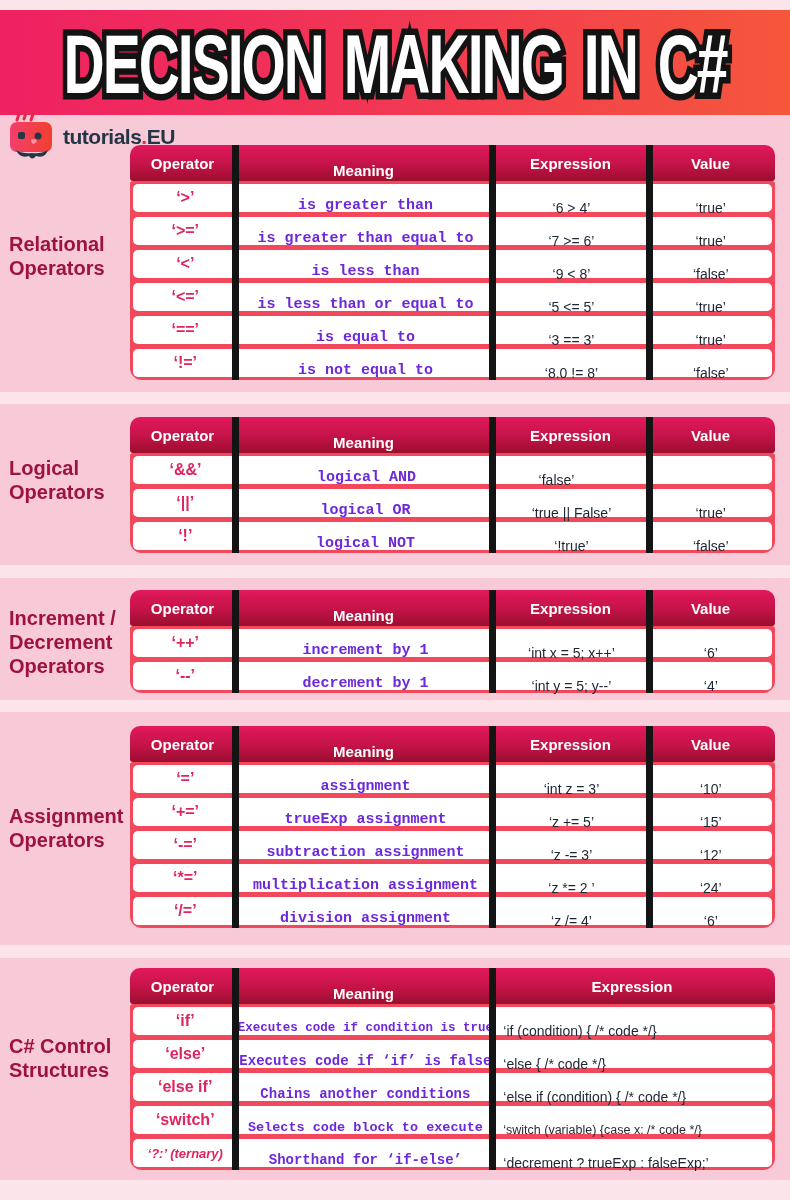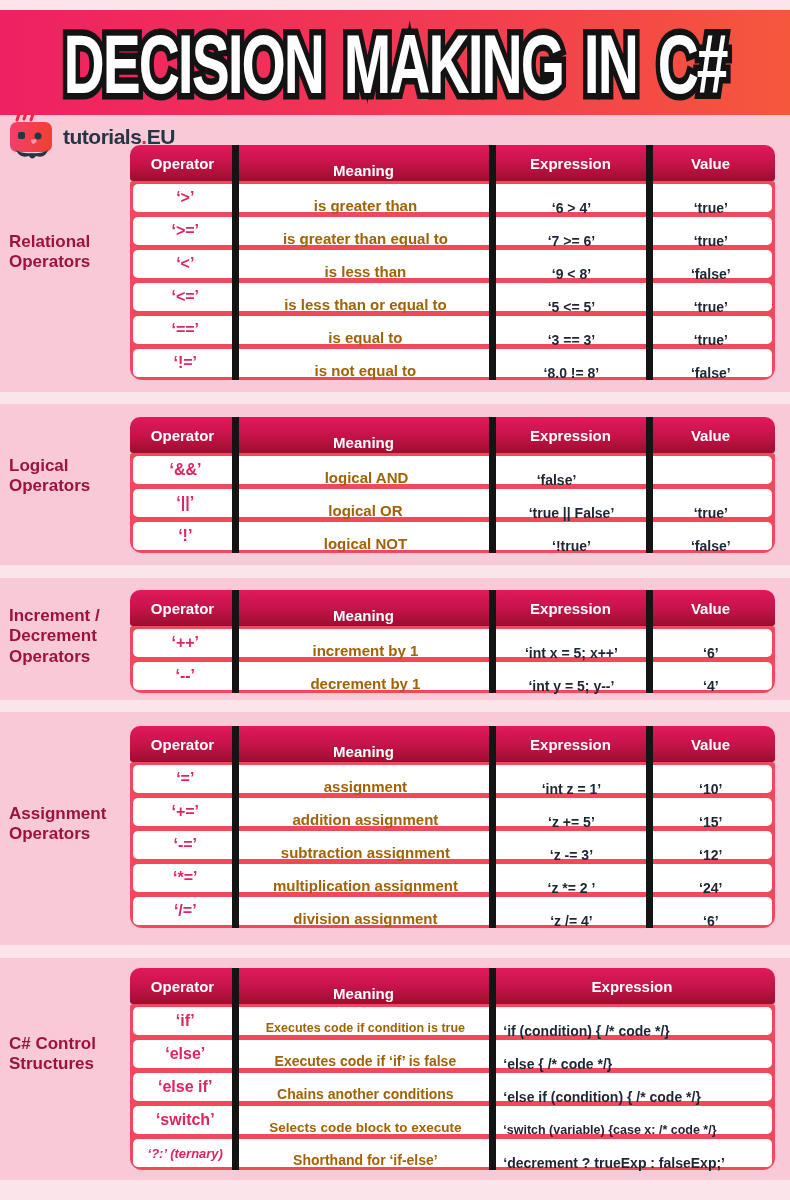--- a/index.html
+++ b/index.html
@@ -24,21 +24,21 @@
 
   
   .band { position:absolute; left:0; width:790px; background:#F8C9D6; }
   .band1 { top:115px; height:277px; }
   .band2 { top:404px; height:161px; }
   .band3 { top:578px; height:122px; }
   .band4 { top:712px; height:233px; }
   .band5 { top:958px; height:222px; }
 
   .sec-label { position:absolute; left:9px; width:124px; color:#9D123F;
-               font-size:17px; font-weight:700; line-height:1.2; }
+               font-size:20px; font-weight:700; line-height:1.2; }
   .lab1 { top:232px; } .lab2 { top:456px; } .lab3 { top:606px; }
   .lab4 { top:804px; } .lab5 { top:1034px; }
 
   
   .tbl { position:absolute; left:130px; width:645px; }
   .t1 { top:145px; } .t2 { top:417px; } .t3 { top:590px; } .t4 { top:726px; } .t5 { top:968px; }
 
   .thead { display:flex; height:36px; border-radius:10px 10px 3px 3px;
            background:linear-gradient(180deg,#E2195D 0%,#C31347 55%,#9B0E2F 100%);
            align-items:center; }
@@ -46,22 +46,22 @@
 
   .tbody { display:flex; flex-direction:column; gap:5px; padding:3px;
            background:#F2485C; border-radius:3px 3px 12px 12px; }
   .row { display:flex; height:28px; background:#fff; border-radius:5px; align-items:center; }
 
   .c-op   { width:105px; } .c-mean { width:257px;margin-top:14px; } .c-expr { width:157px; } .c-val { width:123px; }
   .t5 .c-expr { width:280px; }
   .cell { display:flex; align-items:center; justify-content:center; height:100%; }
 
   .op   { color:#E0245E; font-size:16px; font-weight:700; }
-  .mean { color:#a16207; font-size:15px; font-weight:700; }
-  .expr, .val { color:#1C2634; font-size:14px; font-weight:700;margin-top:20px; }
+  .mean { color:#6d28d9; font-size:15px; font-weight:700;font-family:Liberation Mono, monospace; }
+  .expr, .val { color:#1C2634; font-size:14px; font-weight:400;margin-top:20px; }
 
   .t5 .cell.expr { justify-content:flex-start; padding-left:10px; }
   .t5 .mean { font-size:14px; }
   .t5 .row:nth-child(1) .mean { font-size:12.5px; }
   .t5 .row:nth-child(4) .expr { font-size:12.5px; }
   .t5 .row:nth-child(4) .mean { font-size:13.5px; }
   .t5 .row:nth-child(5) .op   { font-size:13px;font-style:italic; }
 
   .vline { position:absolute; top:0; bottom:0; width:7px; background:#141414; z-index:3; }
   .vl1 { left:102px; } .vl2 { left:359px; } .vl3 { left:516px; }
@@ -239,26 +239,26 @@
     <div class="thead">
       <div class="th c-op">Operator</div>
       <div class="th c-mean">Meaning</div>
       <div class="th c-expr">Expression</div>
       <div class="th c-val">Value</div>
     </div>
     <div class="tbody">
       <div class="row">
         <div class="cell op c-op">‘=’</div>
         <div class="cell mean c-mean">assignment</div>
-        <div class="cell expr c-expr">‘int z = 1’</div>
+        <div class="cell expr c-expr">‘int z = 3’</div>
         <div class="cell val c-val">‘10’</div>
       </div>
       <div class="row">
         <div class="cell op c-op">‘+=’</div>
-        <div class="cell mean c-mean">addition assignment</div>
+        <div class="cell mean c-mean">trueExp assignment</div>
         <div class="cell expr c-expr">‘z += 5’</div>
         <div class="cell val c-val">‘15’</div>
       </div>
       <div class="row">
         <div class="cell op c-op">‘-=’</div>
         <div class="cell mean c-mean">subtraction assignment</div>
         <div class="cell expr c-expr">‘z -= 3’</div>
         <div class="cell val c-val">‘12’</div>
       </div>
       <div class="row">

